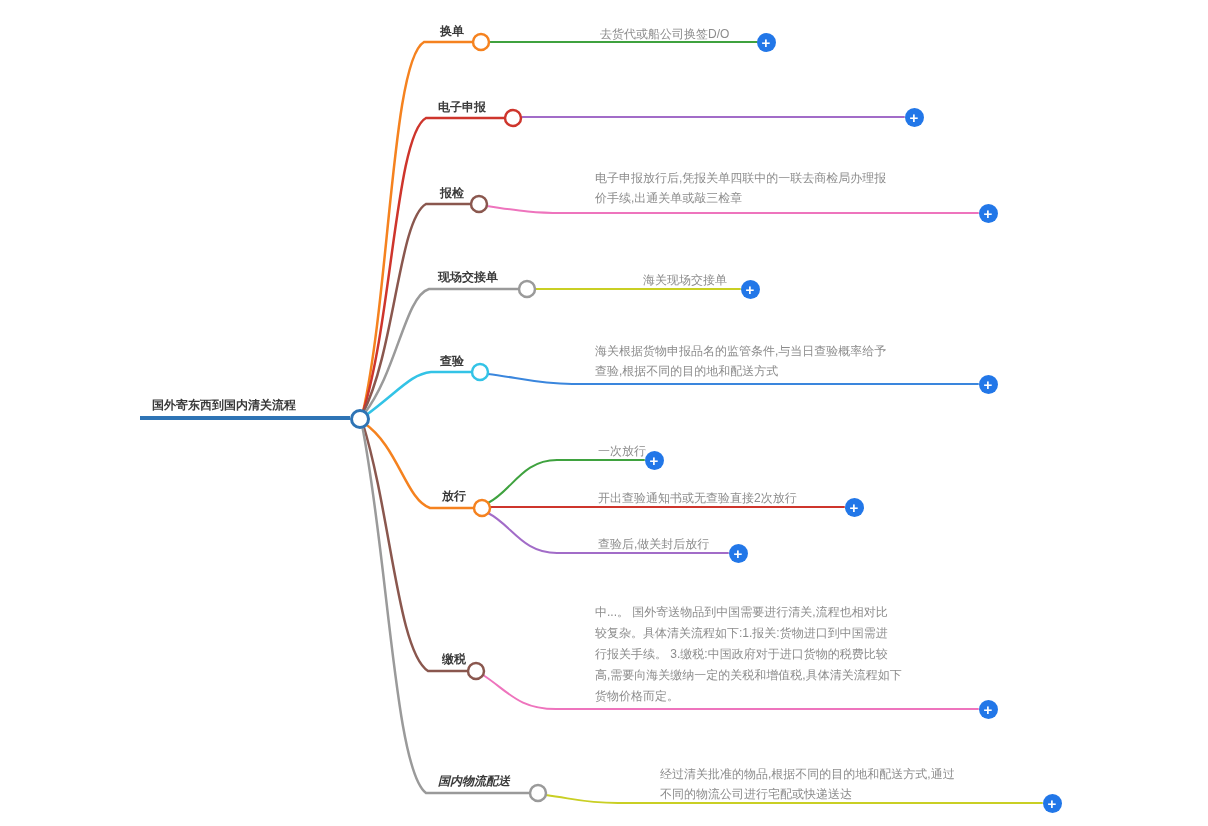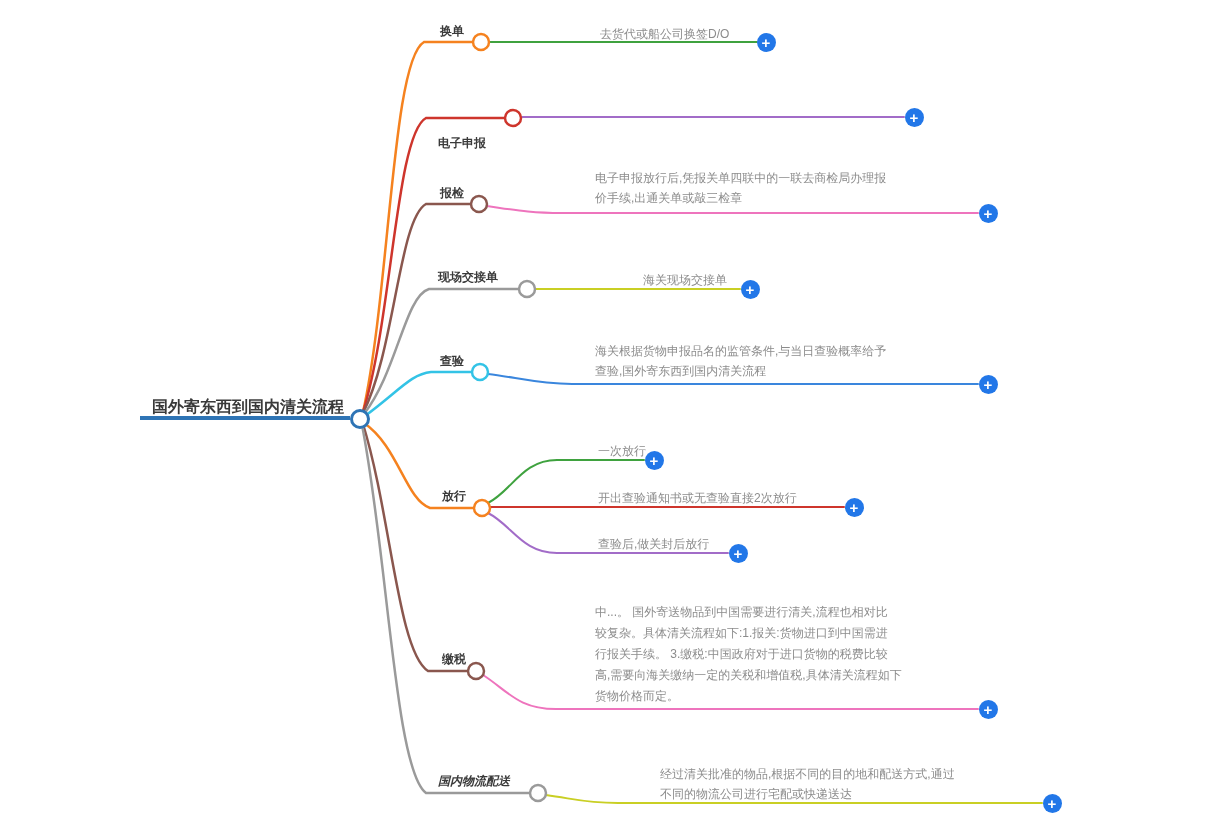--- a/index.html
+++ b/index.html
@@ -8,21 +8,21 @@
     position: relative;
     width: 1208px;
     height: 826px;
     background: #ffffff;
     overflow: hidden;
     font-family: "Liberation Sans", "DejaVu Sans", sans-serif;
   }
   .wires { position: absolute; left: 0; top: 0; width: 1208px; height: 826px; }
   .root-label {
     position: absolute;
-    font-size: 16px;
+    font-size: 12px;
     font-weight: bold;
     color: #3a3a3a;
     white-space: nowrap;
     cursor: pointer;
   }
   .topic-label {
     position: absolute;
     font-size: 12px;
     font-weight: bold;
     color: #3a3a3a;
@@ -89,21 +89,21 @@
     <circle cx="527" cy="289" r="8" fill="#ffffff" stroke-width="2.5" stroke="#9a9a9a"></circle>
     <circle cx="480" cy="372" r="8" fill="#ffffff" stroke-width="2.5" stroke="#33c3e6"></circle>
     <circle cx="482" cy="508" r="8" fill="#ffffff" stroke-width="2.5" stroke="#f5821f"></circle>
     <circle cx="476" cy="671" r="8" fill="#ffffff" stroke-width="2.5" stroke="#8a574e"></circle>
     <circle cx="538" cy="793" r="8" fill="#ffffff" stroke-width="2.5" stroke="#9a9a9a"></circle>
   </svg>
 
   <div class="root-label" style="left:152px; top:397px;">国外寄东西到国内清关流程</div>
 
   <div class="topic-label" style="left:440px; top:23px;">换单</div>
-  <div class="topic-label" style="left:438px; top:99px;margin-top:36px;">电子申报</div>
+  <div class="topic-label" style="left:438px; top:99px;">电子申报</div>
   <div class="topic-label" style="left:440px; top:185px;">报检</div>
   <div class="topic-label" style="left:438px; top:269px;">现场交接单</div>
   <div class="topic-label" style="left:440px; top:353px;">查验</div>
   <div class="topic-label" style="left:442px; top:488px;">放行</div>
   <div class="topic-label" style="left:442px; top:651px;">缴税</div>
   <div class="topic-label" style="left:438px; top:773px;font-style:italic;">国内物流配送</div>
 
   <div class="child-text" style="left:570px; top:24px;">
     <div>去货代或船公司换签D/O</div>
   </div>
@@ -113,21 +113,21 @@
     <div>电子申报放行后,凭报关单四联中的一联去商检局办理报</div>
     <div>价手续,出通关单或敲三检章</div>
   </div>
 
   <div class="child-text" style="left:613px; top:270px;">
     <div>海关现场交接单</div>
   </div>
 
   <div class="child-text" style="left:565px; top:341px;">
     <div>海关根据货物申报品名的监管条件,与当日查验概率给予</div>
-    <div>查验,国外寄东西到国内清关流程</div>
+    <div>查验,根据不同的目的地和配送方式</div>
   </div>
 
   <div class="child-text" style="left:568px; top:441px;">
     <div>一次放行</div>
   </div>
   <div class="child-text" style="left:568px; top:488px;">
     <div>开出查验通知书或无查验直接2次放行</div>
   </div>
   <div class="child-text" style="left:568px; top:534px;">
     <div>查验后,做关封后放行</div>

